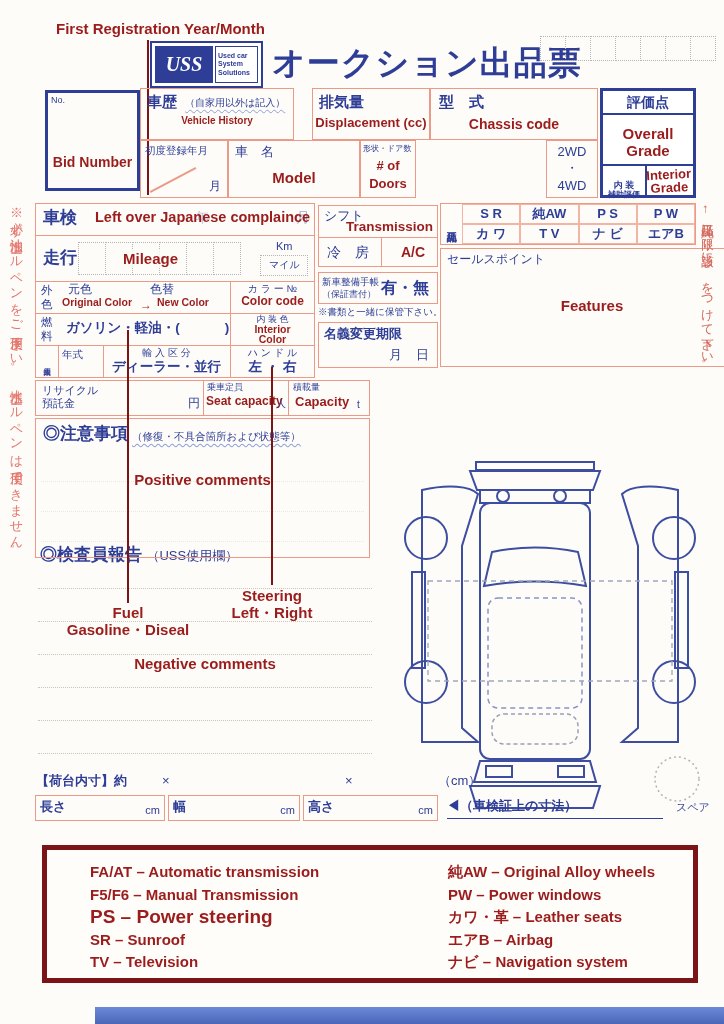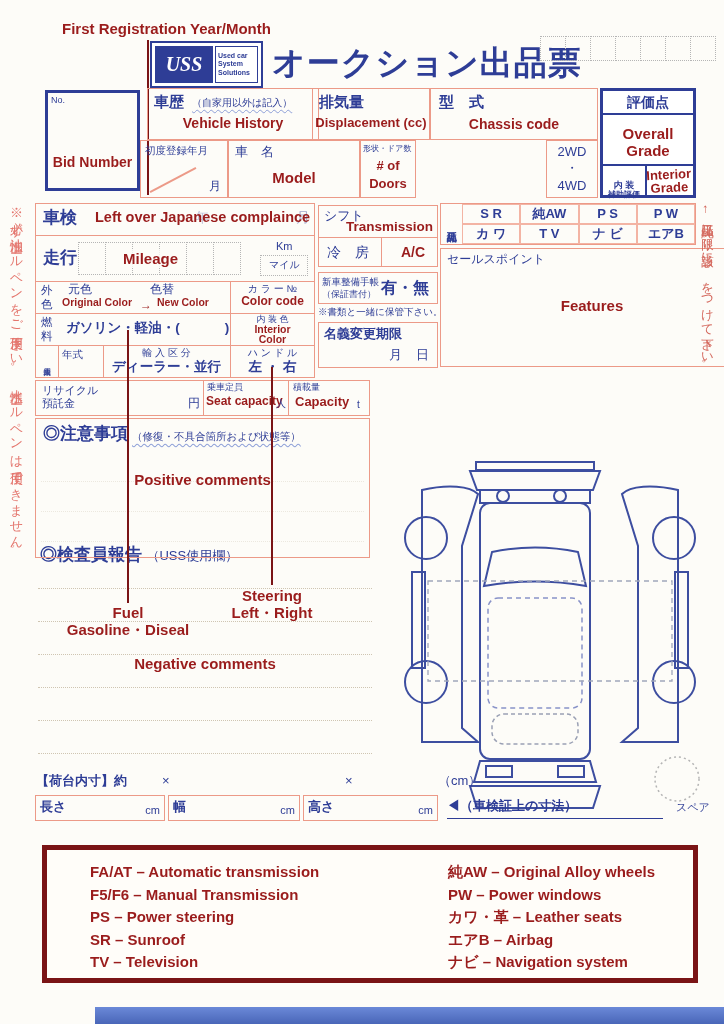--- a/index.html
+++ b/index.html
@@ -18,21 +18,21 @@
   .wavy{text-decoration:underline wavy #8ea0d8;text-underline-offset:3px}
   .vline{width:2px;background:#7a1416}
   .dotrule{border-top:1.5px dotted #cfc5b2}
   svg{display:block}
 </style>
 </head>
 <body>
 
 <div class="sheet">
 
-  <div class="x en" style="left:62px;top:20px;font-size:15px">First Registration Year/Month</div>
+  <div class="x en" style="left:56px;top:20px;font-size:15px">First Registration Year/Month</div>
   <div class="x vline" style="left:147px;top:40px;height:155px"></div>
 
   <div class="x bb" style="left:150px;top:41px;width:113px;height:47px;border-width:2px;display:flex;padding:3px;gap:2px;background:#fff">
     <div class="ctr" style="background:#2e3d96;color:#fff;width:58px;font-weight:700;font-style:italic;font-size:20px;font-family:'Liberation Serif',serif">USS</div>
     <div style="border:1px solid #2e3d96;flex:1;padding:1px 2px;display:flex;flex-direction:column;justify-content:center">
       <div class="jp b" style="font-size:7px">Used car</div>
       <div class="jp b" style="font-size:7px">System</div>
       <div class="jp b" style="font-size:7px">Solutions</div>
     </div>
   </div>
@@ -47,24 +47,24 @@
     <div class="dotcell" style="width:24px;height:23px;margin-left:-1px"></div>
     <div class="dotcell" style="width:24px;height:23px;margin-left:-1px"></div>
     <div class="dotcell" style="width:24px;height:23px;margin-left:-1px"></div>
   </div>
 
   <div class="x bb" style="left:45px;top:90px;width:95px;height:101px">
     <div class="jp" style="position:absolute;left:3px;top:2px;font-size:9px">No.</div>
     <div class="en ctr" style="position:absolute;left:0;right:0;bottom:18px;font-size:14px">Bid Number</div>
   </div>
 
-  <div class="x rb1" style="left:147px;top:88px;width:172px;height:52px">
+  <div class="x rb1" style="left:140px;top:88px;width:154px;height:52px">
     <span class="jp b" style="position:absolute;left:6px;top:4px;font-size:15px">車歴</span>
     <span class="jp wavy" style="position:absolute;left:44px;top:8px;font-size:10px">（自家用以外は記入）</span>
-    <div class="en ctr" style="position:absolute;left:0;right:0;top:26px;font-size:14px">Vehicle History</div>
+    <div class="en ctr" style="position:absolute;left:0;right:0;top:26px;font-size:10px">Vehicle History</div>
   </div>
   <div class="x rb1" style="left:312px;top:88px;width:118px;height:52px">
     <span class="jp b" style="position:absolute;left:6px;top:4px;font-size:15px">排気量</span>
     <div class="en ctr" style="position:absolute;left:0;right:0;top:27px;font-size:13px">Displacement (cc)</div>
   </div>
   <div class="x rb1" style="left:430px;top:88px;width:168px;height:52px">
     <span class="jp b" style="position:absolute;left:8px;top:4px;font-size:15px">型　式</span>
     <div class="en ctr" style="position:absolute;left:0;right:0;top:27px;font-size:14px">Chassis code</div>
   </div>
 
@@ -278,21 +278,21 @@
     <span class="jp b" style="position:absolute;left:4px;top:4px;font-size:13px">高さ</span>
     <span class="jp" style="position:absolute;right:4px;bottom:3px;font-size:11px">cm</span>
   </div>
   <div class="x jp b" style="left:447px;top:799px;font-size:13px">◀（車検証上の寸法）</div>
   <div class="x" style="left:447px;top:818px;width:216px;border-bottom:1.5px solid #2e3d96"></div>
 
   <div class="x" style="left:42px;top:845px;width:656px;height:138px;border:5px solid #7a1416;background:#fffdf9">
     <div style="position:absolute;left:43px;top:11px">
       <div class="en" style="font-size:15px;line-height:22.5px">FA/AT – Automatic transmission</div>
       <div class="en" style="font-size:15px;line-height:22.5px">F5/F6 – Manual Transmission</div>
-      <div class="en" style="font-size:15px;line-height:22.5px">PS – Power steering</div>
+      <div class="en" style="font-size:19px;line-height:22.5px">PS – Power steering</div>
       <div class="en" style="font-size:15px;line-height:22.5px">SR – Sunroof</div>
       <div class="en" style="font-size:15px;line-height:22.5px">TV – Television</div>
     </div>
     <div style="position:absolute;left:401px;top:11px">
       <div class="en" style="font-size:15px;line-height:22.5px">純AW – Original Alloy wheels</div>
       <div class="en" style="font-size:15px;line-height:22.5px">PW – Power windows</div>
       <div class="en" style="font-size:15px;line-height:22.5px">カワ・革 – Leather seats</div>
       <div class="en" style="font-size:15px;line-height:22.5px">エアB – Airbag</div>
       <div class="en" style="font-size:15px;line-height:22.5px">ナビ – Navigation system</div>
     </div>

